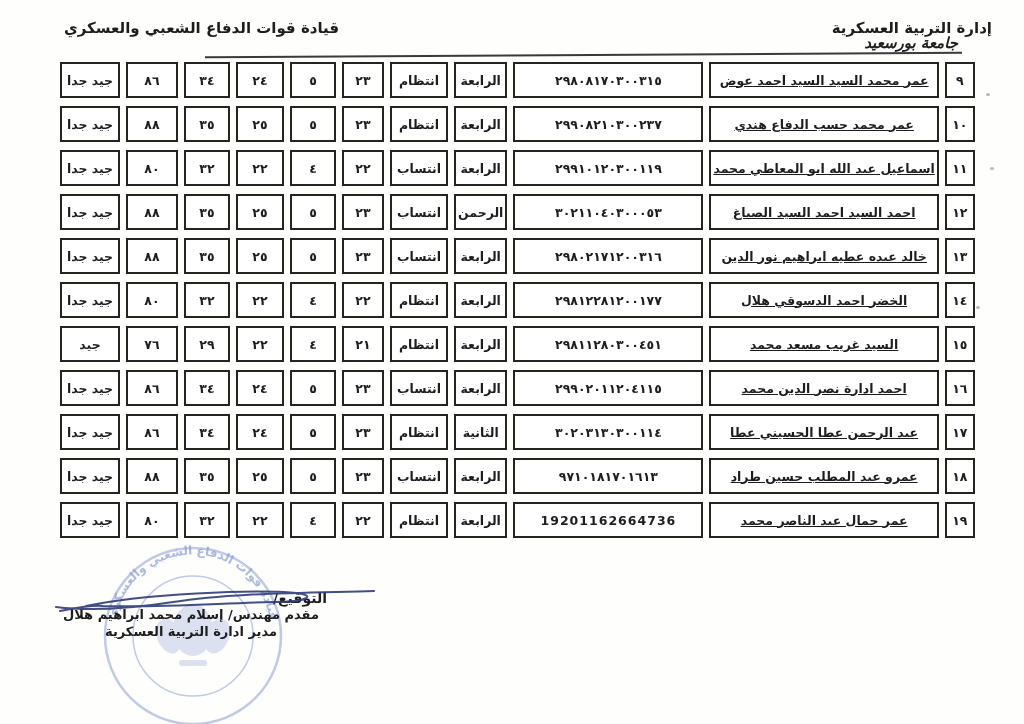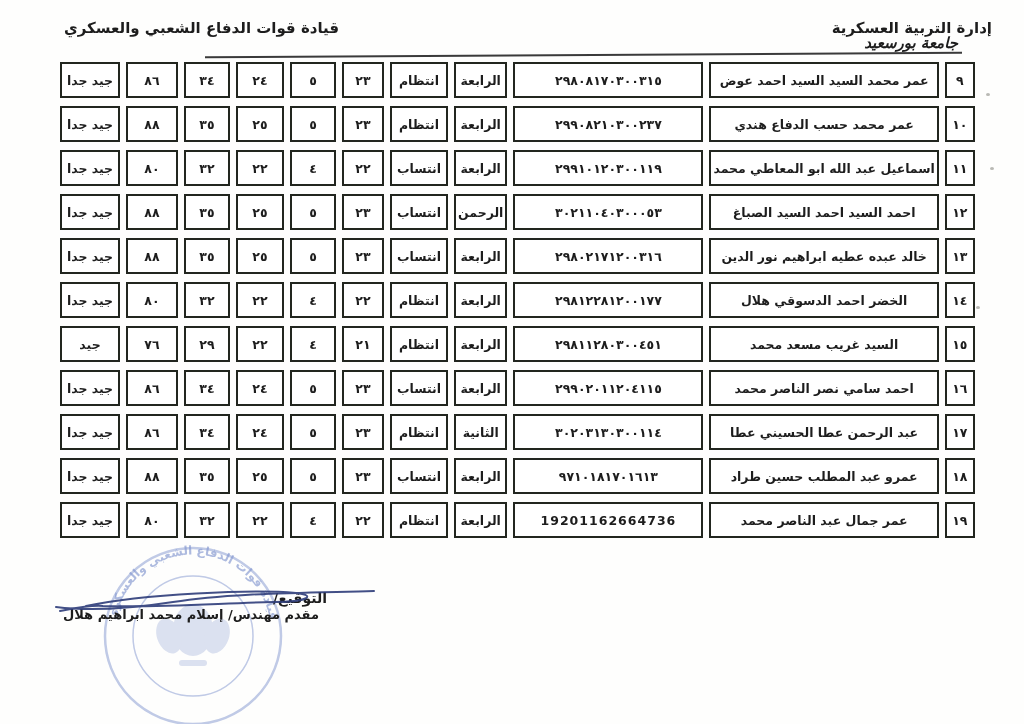--- a/index.html
+++ b/index.html
@@ -20,21 +20,21 @@
     position:absolute;top:54px;left:54px;
     border-collapse:separate;border-spacing:6px 8px;
     table-layout:fixed;
   }
   table.rec td{
     border:2px solid #22261f;background:#fff;
     height:32px;padding:0 2px;overflow:hidden;
     text-align:center;vertical-align:middle;
     font-weight:700;font-size:12.5px;white-space:nowrap;
   }
-  td.c-name{font-size:12px;}
+  td.c-name{font-size:12px;text-decoration:underline;}
   td.c-nid{letter-spacing:1px;}
   .footer-block{position:absolute;left:55px;top:590px;width:272px;z-index:3;}
   .sig-label{font-weight:700;font-size:14px;text-align:right;padding-left:70px;direction:rtl;}
   .sig-name{font-weight:700;font-size:13px;text-align:center;margin-top:1px;direction:rtl;}
   .sig-title{font-weight:700;font-size:13px;text-align:center;margin-top:2px;direction:rtl;}
   .sig-svg{position:absolute;left:48px;top:580px;z-index:4;}
   .stamp-svg{position:absolute;left:95px;top:538px;z-index:1;filter:blur(0.4px);}
   .speck{position:absolute;width:4px;height:3px;background:#b9b9b4;border-radius:50%;}
   .speck1{right:34px;top:93px;}
   .speck2{right:30px;top:167px;}
@@ -152,21 +152,21 @@
         <td class="c-enr">انتظام</td>
         <td class="c-s1">٢١</td>
         <td class="c-s2">٤</td>
         <td class="c-s3">٢٢</td>
         <td class="c-s4">٢٩</td>
         <td class="c-tot">٧٦</td>
         <td class="c-grd">جيد</td>
       </tr>
         <tr>
         <td class="c-no">١٦</td>
-        <td class="c-name">احمد سامي نصر الناصر محمد</td>
+        <td class="c-name">احمد ادارة نصر الدين محمد</td>
         <td class="c-nid">٢٩٩٠٢٠١١٢٠٤١١٥</td>
         <td class="c-lvl">الرابعة</td>
         <td class="c-enr">انتساب</td>
         <td class="c-s1">٢٣</td>
         <td class="c-s2">٥</td>
         <td class="c-s3">٢٤</td>
         <td class="c-s4">٣٤</td>
         <td class="c-tot">٨٦</td>
         <td class="c-grd">جيد جدا</td>
       </tr>
@@ -234,18 +234,19 @@
   <svg class="sig-svg" width="330" height="40" viewBox="0 0 330 40">
     <g fill="none" stroke="#2e3d7a" stroke-width="2" stroke-linecap="round" opacity="0.9">
       <path d="M 8 27 C 40 31 80 29 125 22 C 180 13 250 13 326 11"></path>
       <path d="M 38 26 C 95 14 205 9 248 13 C 268 15 262 22 225 22 C 175 23 110 28 55 26 C 40 25 28 28 12 31"></path>
     </g>
   </svg>
 
   <div class="footer-block">
     <div class="sig-label">التوقيع/</div>
     <div class="sig-name">مقدم مهندس/ إسلام محمد ابراهيم هلال</div>
+    <div class="sig-title">مدير ادارة التربية العسكرية</div>
   </div>
 
   <div class="speck speck1"></div>
   <div class="speck speck2"></div>
   <div class="speck speck3"></div>
 </div>
 
 </body></html>

